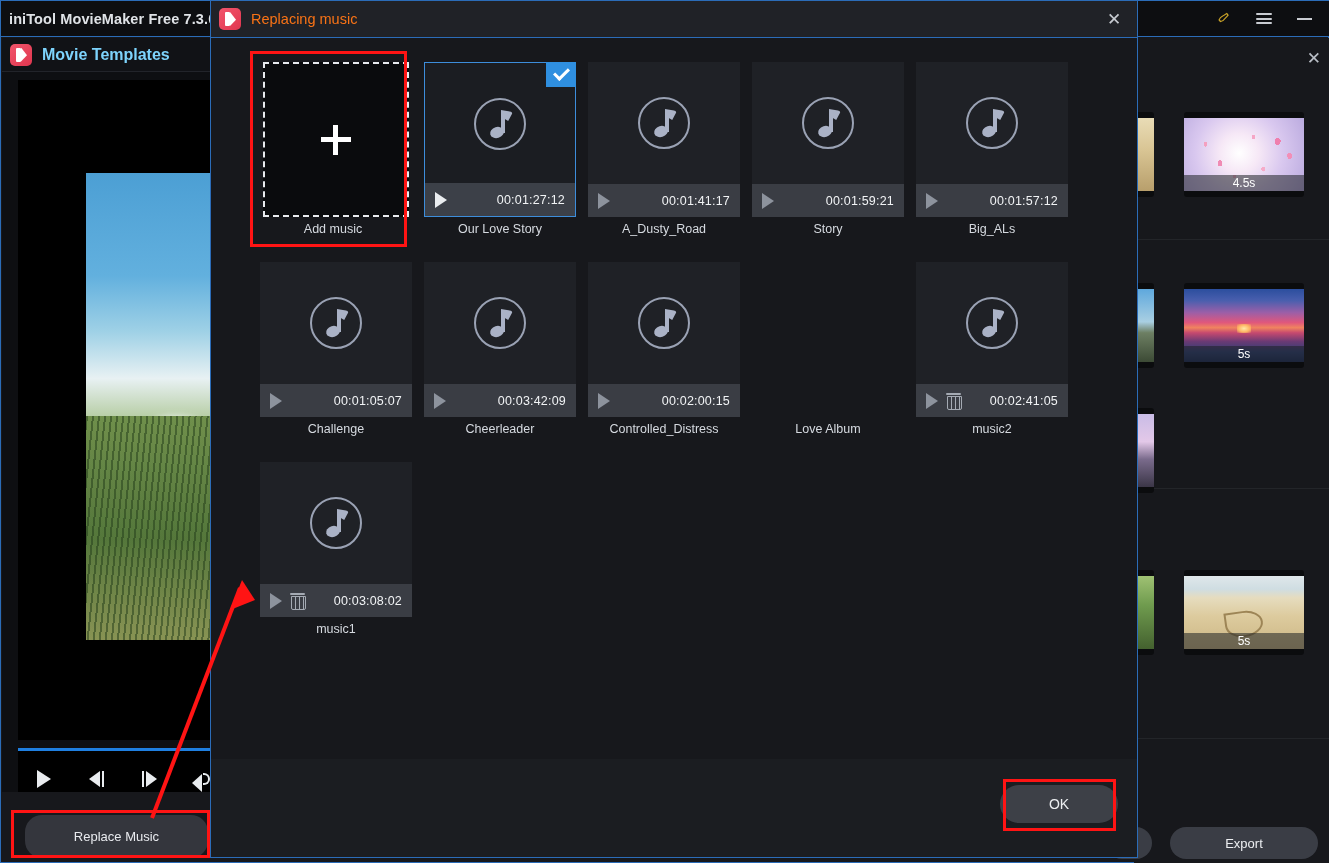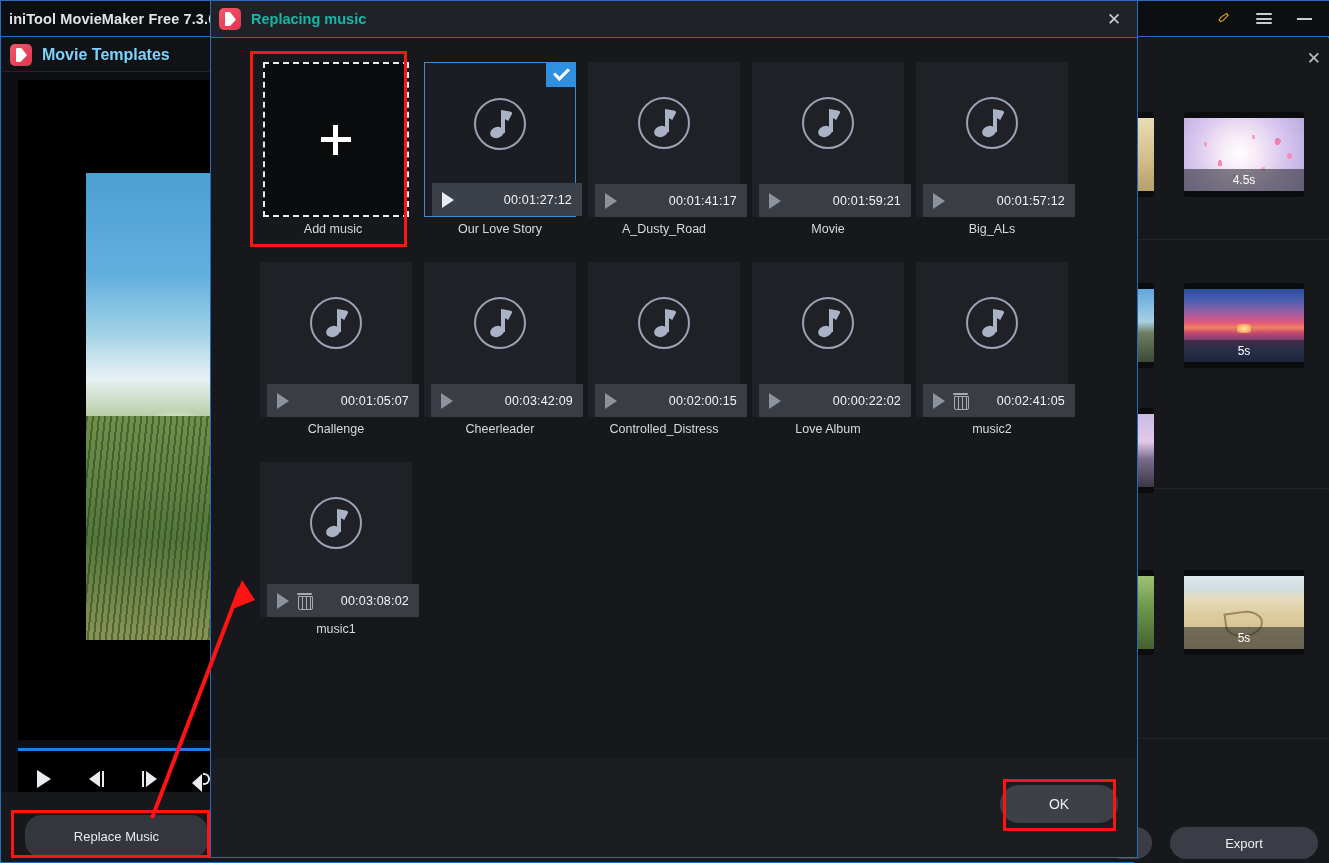--- a/index.html
+++ b/index.html
@@ -124,21 +124,21 @@
     background: #17181c; overflow: hidden;
   }
   .rp-header { position: absolute; right: 8px; top: 10px; color: #b9bec6; font-size: 17px; }
   .rp-rowsep { position: absolute; left: 0; width: 195px; height: 1px; background: #232529; }
   .thumb-card {
     position: absolute; background: #0b0c0e; border-radius: 3px; overflow: hidden;
     width: 120px; height: 85px;
   }
   .thumb-img { position: absolute; left: 0; top: 6px; width: 120px; height: 73px; }
   .thumb-dur {
-    position: absolute; left: 0; bottom: 6px; width: 120px; height: 22px;
+    position: absolute; left: 0; bottom: 6px; width: 120px; height: 16px;
     background: rgba(30,32,36,.55); color: #fff; font-size: 12px;
     display: flex; align-items: center; justify-content: center;
   }
   .thumb-partial { position: absolute; width: 20px; height: 85px; background: #0b0c0e; border-radius: 3px; overflow: hidden; }
   .thumb-partial .pi { position: absolute; left: 0; top: 6px; width: 20px; height: 73px; }
 
   .img-blossom { background: radial-gradient(circle at 46% 48%, #ffffff 0%, #f6e8f6 26%, #d9c8ef 58%, #b9a9de 100%); }
   .img-blossom::after {
     content:""; position:absolute; inset:0;
     background:
@@ -186,21 +186,21 @@
   .dialog {
     position: absolute; left: 210px; top: 0; width: 928px; height: 858px;
     background: #1b1d21;
     border: 1px solid #2b6cb8;
   }
   .dlg-titlebar {
     height: 37px; display: flex; align-items: center; gap: 10px;
     padding-left: 8px; background: #202227;
     border-bottom: 1px solid #2b6cb8;
   }
-  .dlg-title { color: #14b8a6; font-size: 14.5px; font-weight: bold; text-align: right; }
+  .dlg-title { color: #f97316; font-size: 14.5px; font-weight: normal; text-align: right; }
   .dlg-close {
     margin-left: auto; width: 46px; height: 36px;
     display: flex; align-items: center; justify-content: center;
     color: #c6cad0; font-size: 17px;
   }
   .dlg-body { position: absolute; left: 0; top: 37px; width: 926px; height: 722px; background: #17181c; overflow: hidden; }
 
   .grid {
     display: grid; grid-template-columns: repeat(5, 164px);
     column-gap: 0; row-gap: 0;
@@ -238,21 +238,21 @@
     position: absolute; left: 14px; top: 27px; width: 14px; height: 11px;
     background: #aab2c6; border-radius: 50%; transform: rotate(-16deg);
   }
   .note-stem { position: absolute; left: 25px; top: 11px; width: 3.5px; height: 22px; background: #aab2c6; }
   .note-flag {
     position: absolute; left: 25px; top: 10px; width: 12px; height: 11px;
     background: #aab2c6; border-radius: 0 6px 2px 0;
     clip-path: polygon(0 0, 100% 18%, 60% 100%, 0 62%);
   }
   .mcard .strip {
-    position: absolute; left: 7px; bottom: 0; width: 100%; height: 33px;
+    position: absolute; left: 0; bottom: 0; width: 100%; height: 33px;
     background: #3a3d44; display: flex; align-items: center; padding: 0 10px; gap: 9px;
   }
   .mcard.selected .strip { background: #3c4048; }
   .play-tri { width: 0; height: 0; border-left: 12px solid #8d939d; border-top: 8px solid transparent; border-bottom: 8px solid transparent; flex: none; }
   .mcard.selected .play-tri { border-left-color: #e9ecef; }
   .trash { position: relative; width: 13px; height: 15px; flex: none; }
   .trash::before {
     content:""; position:absolute; left:0; top:3px; width:13px; height:12px;
     border:1.5px solid #a4aab3; border-radius: 0 0 2px 2px;
     background: repeating-linear-gradient(90deg, transparent 0 3px, #a4aab3 3px 4px);
@@ -447,21 +447,21 @@
                   <span class="note-head"></span>
                   <span class="note-stem"></span>
                   <span class="note-flag"></span>
                 </span>
               </div>
               <div class="strip">
                 <span class="play-tri"></span>
                 <span class="dur">00:01:59:21</span>
               </div>
             </div>
-            <div class="mname">Movie</div>
+            <div class="mname">Story</div>
           </div>
           <div class="cell">
             <div class="mcard">
               <div class="art">
                 <span class="note-circle">
                   <span class="note-head"></span>
                   <span class="note-stem"></span>
                   <span class="note-flag"></span>
                 </span>
               </div>
@@ -514,33 +514,20 @@
                 </span>
               </div>
               <div class="strip">
                 <span class="play-tri"></span>
                 <span class="dur">00:02:00:15</span>
               </div>
             </div>
             <div class="mname">Controlled_Distress</div>
           </div>
           <div class="cell">
-            <div class="mcard">
-              <div class="art">
-                <span class="note-circle">
-                  <span class="note-head"></span>
-                  <span class="note-stem"></span>
-                  <span class="note-flag"></span>
-                </span>
-              </div>
-              <div class="strip">
-                <span class="play-tri"></span>
-                <span class="dur">00:00:22:02</span>
-              </div>
-            </div>
             <div class="mname">Love Album</div>
           </div>
           <div class="cell">
             <div class="mcard">
               <div class="art">
                 <span class="note-circle">
                   <span class="note-head"></span>
                   <span class="note-stem"></span>
                   <span class="note-flag"></span>
                 </span>

